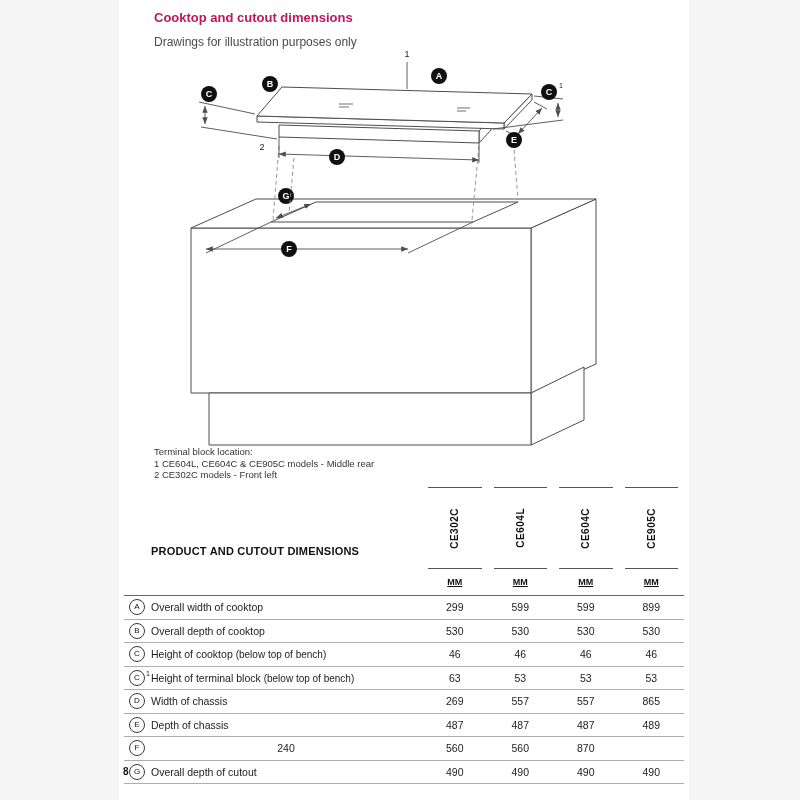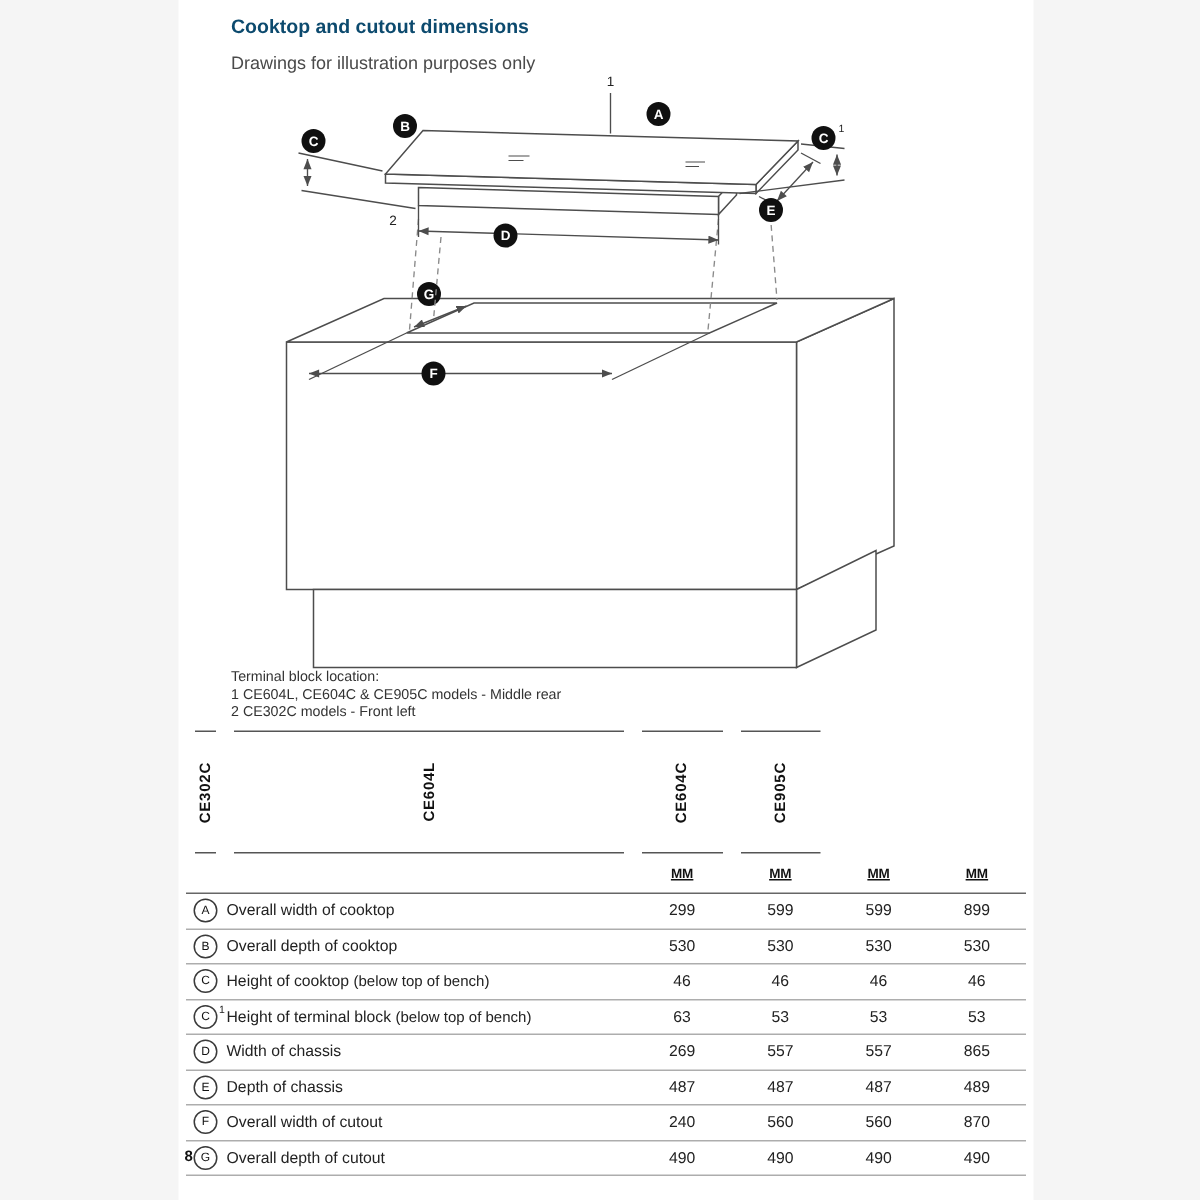--- a/index.html
+++ b/index.html
@@ -10,21 +10,21 @@
     color:#1c1c1c;
   }
   .page{
     position:relative;
     width:570px;height:800px;
     margin-left:119px;
     background:#ffffff;
   }
   .title{
     position:absolute;left:35px;top:10px;
-    font-size:13px;font-weight:bold;color:#0c4a6e;
+    font-size:13px;font-weight:bold;color:#be185d;
   }
   .subtitle{
     position:absolute;left:35px;top:35px;
     font-size:12px;color:#4a4a4a;
   }
   svg.diagram{position:absolute;left:20px;top:46px;}
 
   
   .face{stroke:#4d4d4d;stroke-width:1;fill:#ffffff;}
   .ln{stroke:#4d4d4d;stroke-width:1;fill:none;}
@@ -219,20 +219,21 @@
 
   <div class="tnote">
     <div>Terminal block location:</div>
     <div>1 CE604L, CE604C &amp; CE905C models - Middle rear</div>
     <div>2 CE302C models - Front left</div>
   </div>
 
   <div class="tbl">
 
     <div class="thead">
+      <div class="th-title">PRODUCT AND CUTOUT DIMENSIONS</div>
       <div class="th-model">
           <span class="vert">CE302C</span>
         </div>
       <div class="th-model">
           <span class="vert">CE604L</span>
         </div>
       <div class="th-model">
           <span class="vert">CE604C</span>
         </div>
       <div class="th-model">
@@ -309,21 +310,20 @@
       <div class="val">487</div>
       <div class="val">487</div>
       <div class="val">487</div>
       <div class="val">489</div>
     </div>
 
     <div class="row">
       <div class="kcell">
           <span class="kcircle">F</span>
         </div>
-      <div class="lbl"><span>Overall width of cutout</span> <span class="note"></span></div>
       <div class="val">240</div>
       <div class="val">560</div>
       <div class="val">560</div>
       <div class="val">870</div>
     </div>
 
     <div class="row">
       <div class="kcell">
           <span class="kcircle">G</span>
         </div>

